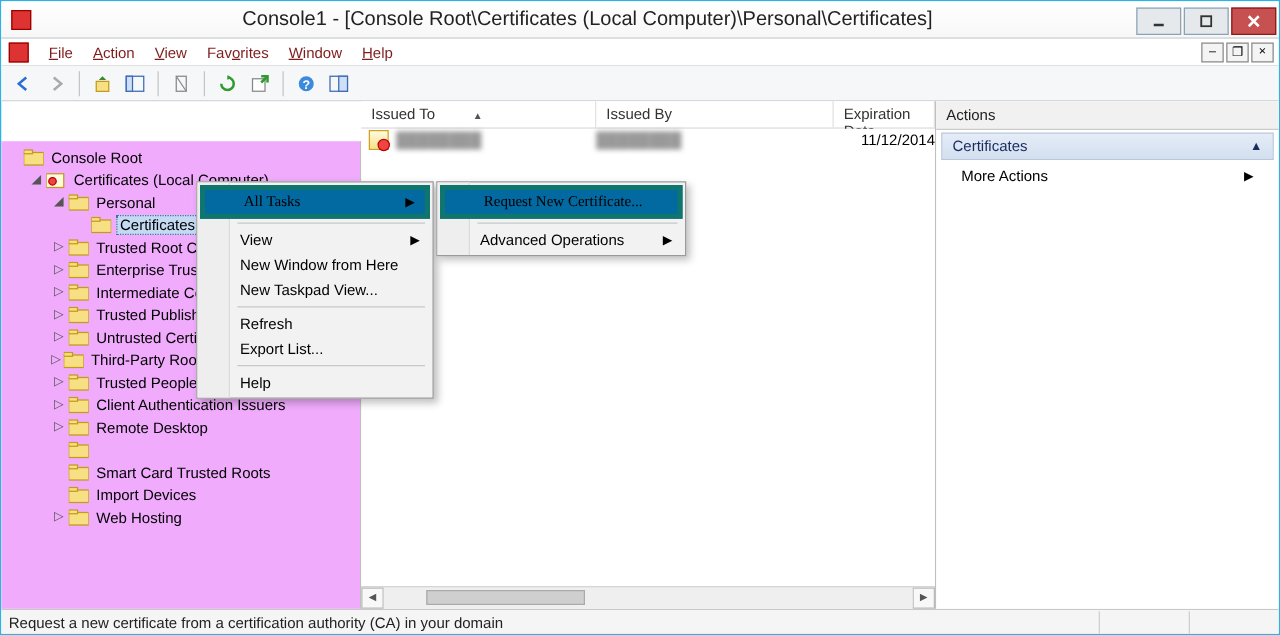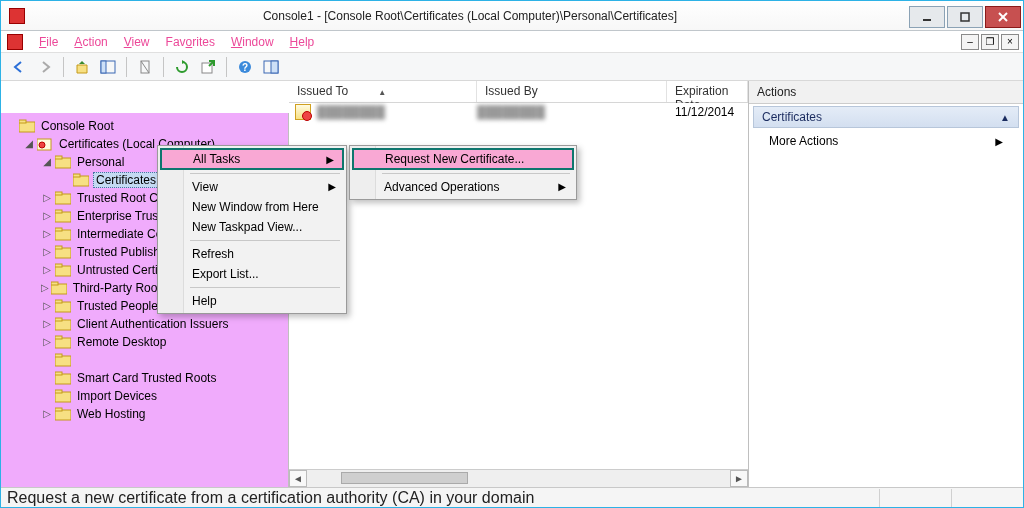--- a/index.html
+++ b/index.html
@@ -24,21 +24,21 @@
   .titlebar .app-icon {
     width: 16px; height: 16px;
     margin: 0 6px 0 8px;
     background: #d33;
     border: 1px solid #900;
   }
   .titlebar .title-text {
     flex: 1;
     text-align: center;
     color: #222;
-    font-size: 12px;
+    font-size: 16px;
   }
   .win-controls { display: flex; }
   .win-btn {
     width: 36px; height: 22px;
     margin: 2px 2px 0 0;
     border: 1px solid #8ba2b5;
     background: #e6e9ec;
     display: flex; align-items: center; justify-content: center;
     font-family: inherit;
   }
@@ -52,21 +52,21 @@
     border-bottom: 1px solid #e0e0e0;
   }
   .menubar .mb-icon {
     width: 16px; height: 16px;
     background: #d33;
     border: 1px solid #900;
     margin-right: 8px;
   }
   .menubar .m-item {
     padding: 19px 8px;
-    color: #ec4899;
+    color: #7f1d1d;
   }
   .menubar .m-item u { text-decoration: underline; }
   .mdi-ctrls {
     margin-left: auto;
     display: flex;
     padding-right: 4px;
   }
   .mdi-btn {
     width: 18px; height: 16px;
     border: 1px solid #8a8a8a;
@@ -202,21 +202,21 @@
     display:flex; align-items:center;
   }
   .action-link .arrow { margin-left:auto; font-size:10px; }
   .statusbar {
     height:20px;
     border-top:1px solid #c8c8c8;
     background:#f5f5f5;
     display:flex;
     align-items:center;
     padding-left:6px;
-    font-size:16px;
+    font-size:12px;
     color:#222;
   }
   .status-cells { margin-left:auto; display:flex; }
   .status-cell { width:72px; height:18px; border-left:1px solid #d0d0d0; }
   
   .ctx {
     position:absolute;
     background:#f2f2f2;
     border:1px solid #9a9a9a;
     box-shadow: 3px 3px 6px rgba(0,0,0,0.25);
@@ -227,23 +227,24 @@
     background:#eee;
     border-right:1px solid #dcdcdc;
   }
   .ctx-item {
     position:relative;
     padding: 3px 24px 3px 32px;
     color:#000;
     white-space:nowrap;
   }
   .ctx-item.hover {
-    background:#f9a8d4;
-    border:2px solid #0f766e;
+    background:#0369a1;
+    border:4px solid #0f766e;
     padding: 2px 23px 2px 31px;
+    font-family: Liberation Serif, serif;
   }
   .ctx-item .sub-arrow {
     position:absolute; right:8px; top:4px; font-size:10px;
   }
   .ctx-sep {
     height:1px;
     background:#c8c8c8;
     margin: 3px 4px 3px 30px;
   }
 </style>
@@ -570,21 +571,21 @@
       <div class="col" style="width:190px">Issued By</div>
       <div class="col" style="flex:1">Expiration Date</div>
     </div>
     <div class="list-body">
       <div class="row">
         <div style="width:188px; display:flex; align-items:center;">
           <span class="cert-icon"></span>
           <span class="blurred">████████</span>
         </div>
         <div style="width:190px;" class="blurred">████████</div>
-        <div style="flex:1; padding-left:8px;">11/12/2014</div>
+        <div style="flex:1; padding-left:8px;text-align:right;">11/12/2014</div>
       </div>
     </div>
     <div class="scrollbar-h">
       <div class="sb-btn">◄</div>
       <div class="sb-track">
           <div class="sb-thumb"></div>
         </div>
       <div class="sb-btn">►</div>
     </div>
   </div>
@@ -623,21 +624,21 @@
   </div>
   <div class="ctx-item"><span>New Window from Here</span></div>
   <div class="ctx-item"><span>New Taskpad View...</span></div>
   <div class="ctx-sep"></div>
   <div class="ctx-item"><span>Refresh</span></div>
   <div class="ctx-item"><span>Export List...</span></div>
   <div class="ctx-sep"></div>
   <div class="ctx-item"><span>Help</span></div>
 </div>
 
-<div class="ctx" style="left:348px; top:144px; width:228px;">
+<div class="ctx" style="left:348px; top:144px; width:200px;">
   <div class="iconcol"></div>
   <div class="ctx-item hover"><span>Request New Certificate...</span></div>
   <div class="ctx-sep"></div>
   <div class="ctx-item">
     <span>Advanced Operations</span>
     <span class="sub-arrow">▶</span>
   </div>
 </div>
 
 </body></html>

